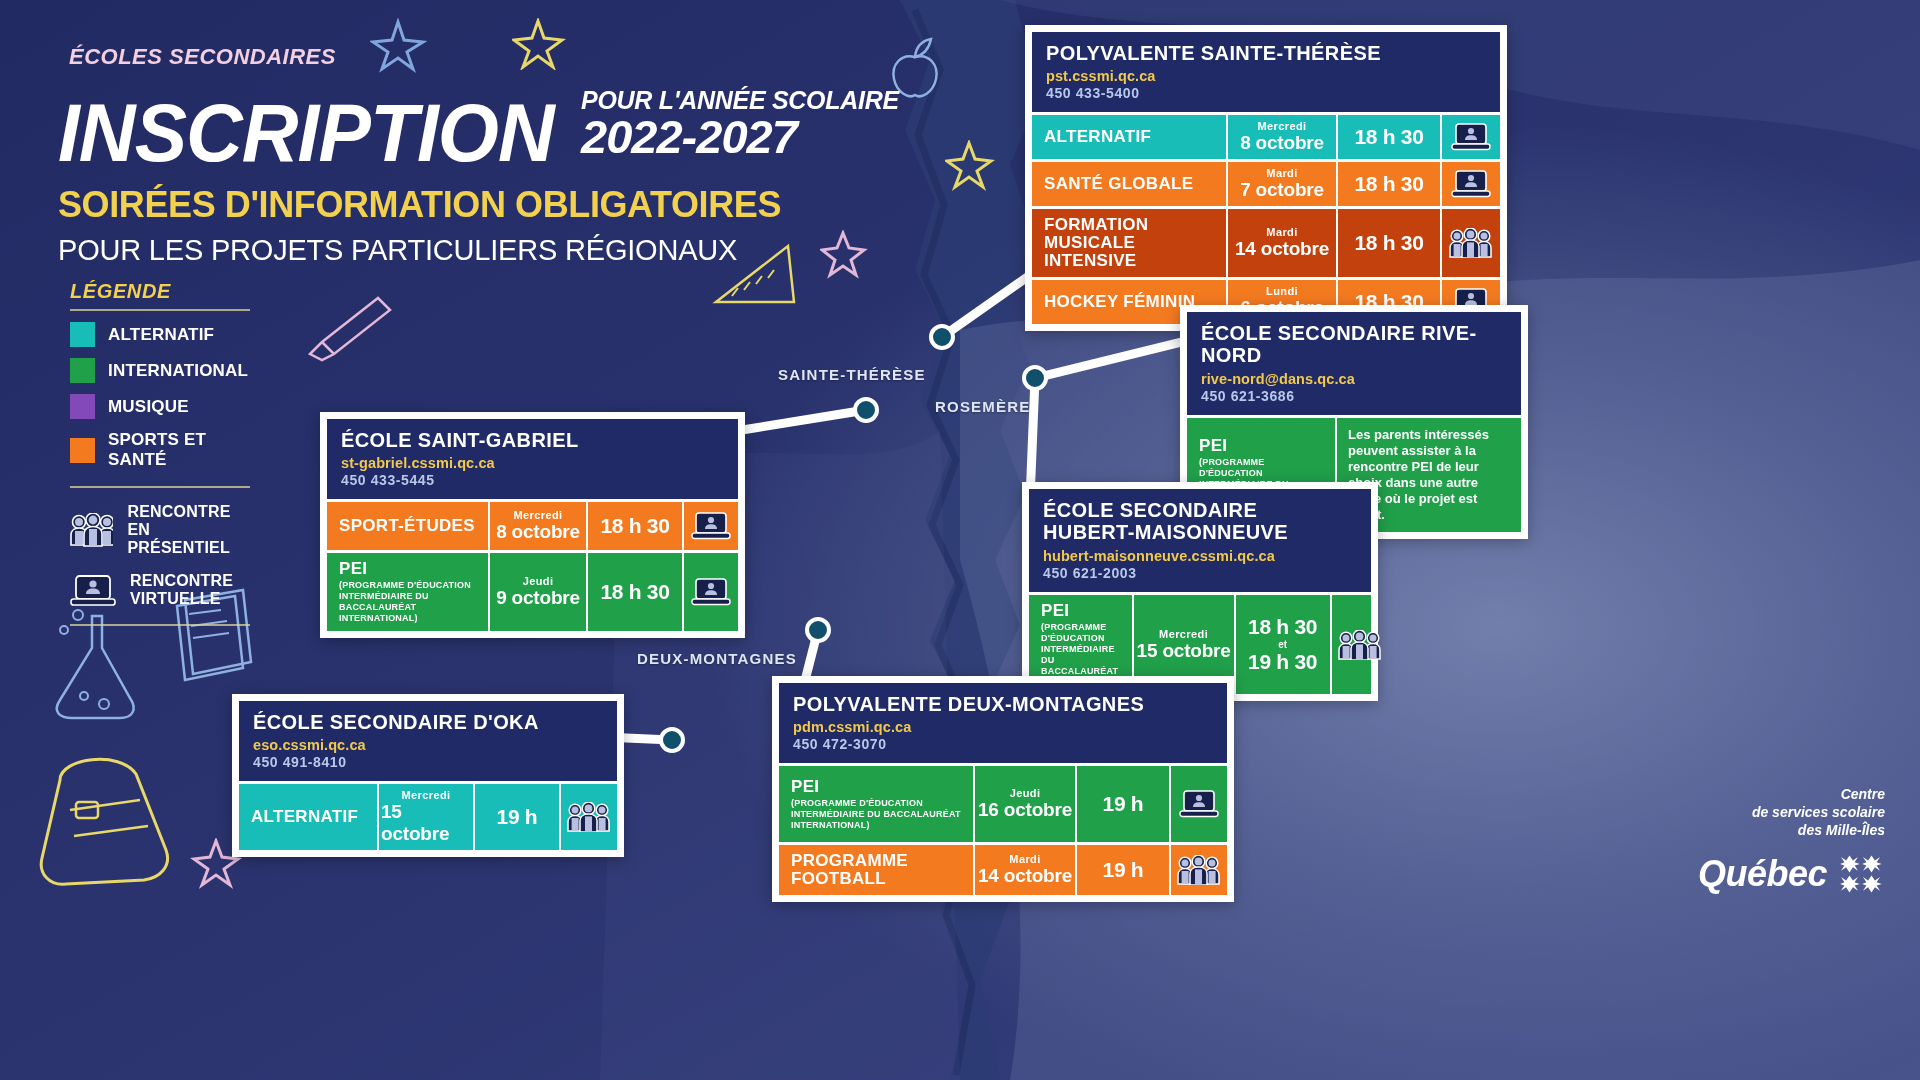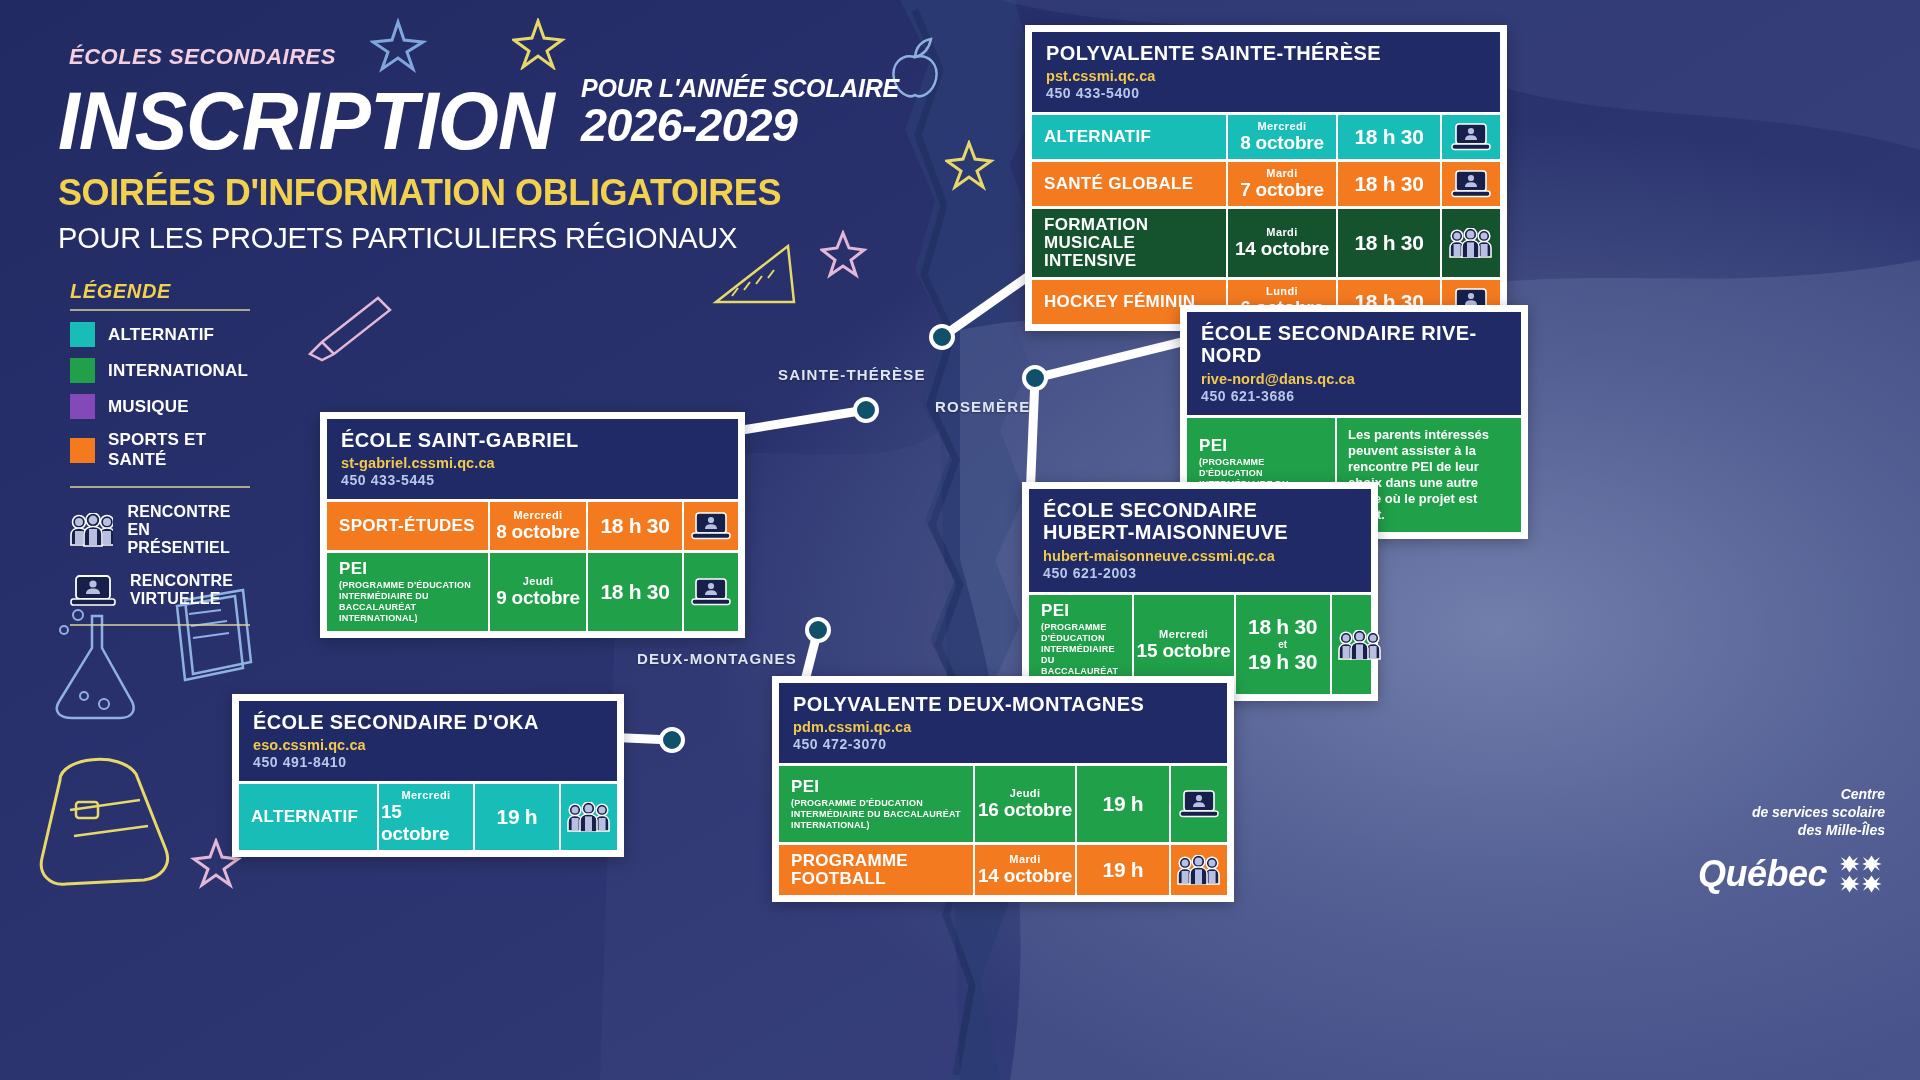--- a/index.html
+++ b/index.html
@@ -160,25 +160,25 @@
     <path d="M40,40 C40,18 100,10 116,34 L146,110 C152,126 140,138 124,140 L46,144 C30,146 18,134 22,118 Z" fill="none" stroke="#e8d86a" stroke-width="3"></path>
     <path d="M50,70 L120,60 M54,96 L128,86" stroke="#e8d86a" stroke-width="2.5"></path>
     <rect x="56" y="62" width="22" height="16" rx="3" fill="none" stroke="#e8d86a" stroke-width="2.5"></rect>
   </svg>
   <svg class="abs" style="left:190px;top:838px;" width="55" height="52">
     <path d="M26,3 L32,19 L48,21 L34,31 L40,47 L26,37 L12,47 L18,31 L4,21 L20,19 Z" fill="none" stroke="#e3b7d6" stroke-width="3"></path>
   </svg>
 
   <div class="abs" style="left:58px;top:44px;width:900px;">
     <div class="kicker">ÉCOLES SECONDAIRES</div>
-    <div style="display:flex;align-items:flex-end;gap:12px;margin-top:4px;">
+    <div style="display:flex;align-items:flex-end;gap:12px;margin-top:16px;">
       <div class="h1">INSCRIPTION</div>
       <div style="padding-bottom:10px;">
         <div class="yr-sm">POUR L'ANNÉE SCOLAIRE</div>
-        <div class="yr-lg">2026-2029</div>
+        <div class="yr-lg">2022-2027</div>
       </div>
     </div>
     <div class="h2" style="margin-top:14px;">SOIRÉES D'INFORMATION OBLIGATOIRES</div>
     <div class="h3" style="margin-top:8px;">POUR LES PROJETS PARTICULIERS RÉGIONAUX</div>
   </div>
 
   <div class="abs" style="left:70px;top:280px;width:180px;">
     <div class="lg-title">LÉGENDE</div>
     <div class="lg-rule" style="margin-top:6px;"></div>
 
@@ -284,21 +284,21 @@
       <div class="c-icon">
         <svg width="40" height="30">
           <rect x="5" y="2" width="30" height="20" rx="3" fill="#16204a" stroke="#fff" stroke-width="1.6"></rect>
           <circle cx="20" cy="9" r="3.1" fill="#b9bfe0"></circle>
             <path d="M14,18 C14,14.6 16.6,13.2 20,13.2 C23.4,13.2 26,14.6 26,18 Z" fill="#b9bfe0"></path>
           <rect x="1" y="22" width="38" height="5.5" rx="2.4" fill="#16204a" stroke="#fff" stroke-width="1.4"></rect>
         </svg>
       </div>
     </div>
 
-    <div class="row" style="background:#14532d;">
+    <div class="row" style="background:#c2410c;">
       <div class="c-prog">
         <div class="p-name">FORMATION MUSICALE INTENSIVE</div>
       </div>
       <div class="c-date">
         <div class="d-dow">Mardi</div>
         <div class="d-day">14 octobre</div>
       </div>
       <div class="c-time">
         <div class="t-txt">18 h 30</div>
       </div>

